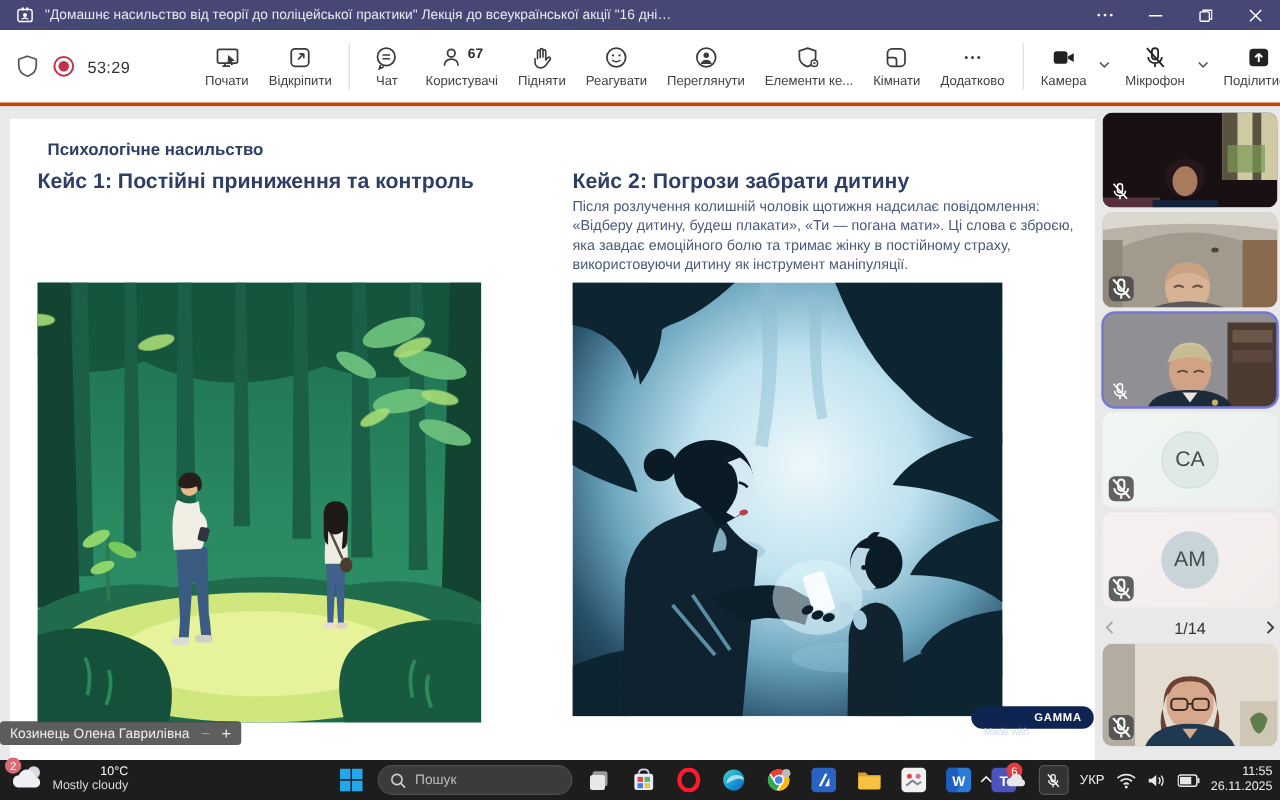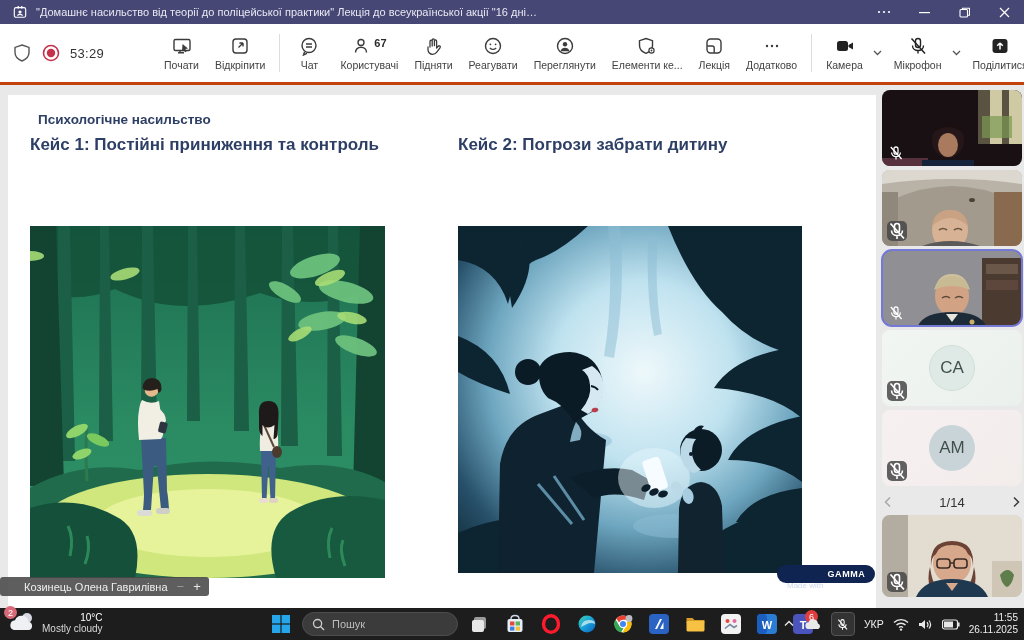--- a/index.html
+++ b/index.html
@@ -30,21 +30,21 @@
   .main { position:absolute; left:0; top:85px; width:1024px; height:523px; background:#e9e9e9; }
   .slide { position:absolute; left:8px; top:10px; width:868px; height:513px; background:#ffffff; overflow:hidden; }
   .slide-title { position:absolute; left:30px; top:17px; font-size:13.5px; font-weight:bold; color:#2e3f66; }
   .case-h { position:absolute; font-size:17px; font-weight:bold; color:#2e3f66; }
   .case-b { position:absolute; font-size:11.5px; line-height:1.33; color:#4b5a7a; }
   .illus { position:absolute; display:block; }
   .gamma { position:absolute; left:769px; top:470px; height:18px; background:#0f2450; border-radius:10px; display:flex; align-items:center; gap:4px; padding:0 10px; }
   .gamma .mw { font-size:8px; color:#cdd8ea;margin-top:22px; }
   .gamma .br { font-size:9px; font-weight:bold; color:#ffffff; letter-spacing:.6px; }
   .presenter { position:absolute; left:0px; top:492px; height:19px; background:rgba(72,72,72,.88); border-radius:3px; display:flex; align-items:center; padding:0 8px; gap:9px; }
-  .presenter .nm { font-size:11px; color:#efefef; white-space:nowrap;margin-left:16px; }
+  .presenter .nm { font-size:11px; color:#efefef; white-space:nowrap; }
   .presenter .zb { font-size:13px; line-height:1; }
 
   
   .tile { position:absolute; left:882px; width:140px; height:76px; border-radius:8px; overflow:hidden; background:#ccc; }
   .tile svg { display:block; width:100%; height:100%; }
   .tile .micbadge { position:absolute; left:5px; bottom:5px; width:20px; height:20px; border-radius:5px; background:rgba(70,70,70,.85); display:flex; align-items:center; justify-content:center; }
   .tile .micbare { position:absolute; left:6px; bottom:5px; width:16px; height:16px; display:flex; align-items:center; justify-content:center; }
   .tile.active { outline:2.5px solid #7579d6; outline-offset:-1px; border-radius:10px; }
   .avatar-tile { display:flex; align-items:center; justify-content:center; }
   .av-circle { width:46px; height:46px; border-radius:50%; display:flex; align-items:center; justify-content:center; font-size:17px; color:#40504c; }
@@ -185,21 +185,21 @@
           <circle cx="14.5" cy="14.5" r="2.6" fill="#fff" stroke="#3b3b3b" stroke-width="1.2"></circle>
           <circle cx="14.5" cy="14.5" r=".9" fill="#3b3b3b"></circle>
         </svg>
       <span class="lb">Елементи ке...</span>
     </div>
     <div class="tb-btn">
       <svg class="ic20" viewBox="0 0 20 20">
           <rect x="3" y="3" width="14" height="14" rx="3.5" fill="none" stroke="#3b3b3b" stroke-width="1.4"></rect>
           <path d="M3.2,10 h5 a2,2 0 0 1 2,2 v4.8" fill="none" stroke="#3b3b3b" stroke-width="1.4"></path>
         </svg>
-      <span class="lb">Лекція</span>
+      <span class="lb">Кімнати</span>
     </div>
     <div class="tb-btn">
       <svg class="ic20" viewBox="0 0 20 20">
           <circle cx="5" cy="10" r="1.2" fill="#3b3b3b"></circle>
           <circle cx="10" cy="10" r="1.2" fill="#3b3b3b"></circle>
           <circle cx="15" cy="10" r="1.2" fill="#3b3b3b"></circle>
         </svg>
       <span class="lb">Додатково</span>
     </div>
     <div class="tb-div"></div>
@@ -240,20 +240,21 @@
 </div>
 
 <div class="main">
 
   <div class="slide">
     <div class="slide-title">Психологічне насильство</div>
 
     <div class="case-h" style="left:22px; top:40px;">Кейс 1: Постійні приниження та контроль</div>
 
     <div class="case-h" style="left:450px; top:40px;">Кейс 2: Погрози забрати дитину</div>
+    <div class="case-b" style="left:450px; top:64px; width:406px;">Після розлучення колишній чоловік щотижня надсилає повідомлення: «Відберу дитину, будеш плакати», «Ти — погана мати». Ці слова є зброєю, яка завдає емоційного болю та тримає жінку в постійному страху, використовуючи дитину як інструмент маніпуляції.</div>
 
     <svg class="illus" style="left:22px; top:131px;" width="355" height="352" viewBox="0 0 355 352">
       <defs>
         <linearGradient id="fg" x1="0" y1="0" x2="0" y2="1">
           <stop offset="0" stop-color="#1d6e50"></stop>
             <stop offset=".55" stop-color="#2a8a62"></stop>
             <stop offset="1" stop-color="#2f9468"></stop>
         </linearGradient>
       </defs>
       <rect width="355" height="352" fill="url(#fg)"></rect>

